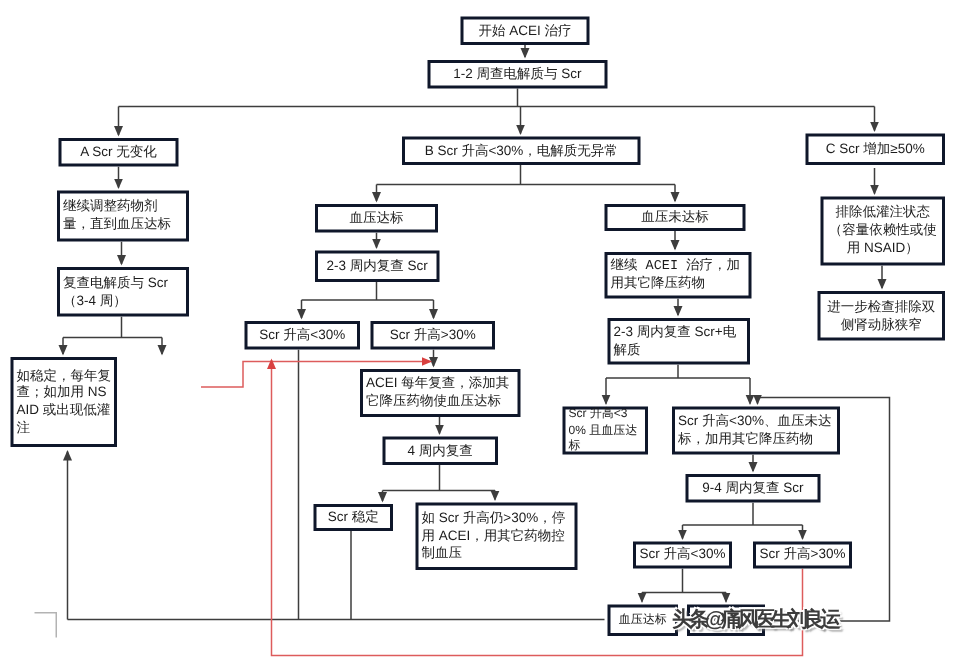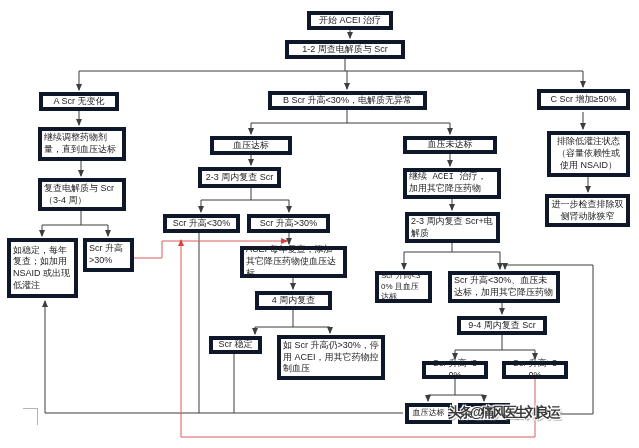--- a/index.html
+++ b/index.html
@@ -4,21 +4,21 @@
 <style>
   html,body{margin:0;padding:0;background:#fff;}
   #canvas{
     position:relative;width:639px;height:448px;background:#ffffff;
     font-family:"Liberation Sans","DejaVu Sans",sans-serif;
     overflow:hidden;
   }
   #edges{position:absolute;left:0;top:0;z-index:1;}
   .node{
     position:absolute;z-index:2;box-sizing:border-box;
-    border:4px solid #0f172a;background:#ffffff;color:#1c1c1c;
+    border:2px solid #0f172a;background:#ffffff;color:#1c1c1c;
     font-size:9px;line-height:1.3;
     display:flex;align-items:center;justify-content:center;
     text-align:center;padding:1px 2px;word-break:break-all;
   }
   .node.left{justify-content:flex-start;text-align:left;}
   .node.tiny{font-size:8px;}
   #watermark{
     position:absolute;z-index:5;left:448px;top:404px;
     font-size:14px;font-weight:bold;letter-spacing:-3px;color:#3c3c3c;
     text-shadow:-1px -1px 0 #fff,1px -1px 0 #fff,-1px 1px 0 #fff,1px 1px 0 #fff,2px 2px 1px rgba(120,120,120,.55);
@@ -101,24 +101,23 @@
   <div class="node" style="left:307px;top:11px;width:86px;height:19px;">开始 ACEI 治疗</div>
   <div class="node" style="left:285px;top:40px;width:120px;height:19px;">1-2 周查电解质与 Scr</div>
 
   <div class="node" style="left:39px;top:92px;width:80px;height:19px;">A Scr 无变化</div>
   <div class="node" style="left:268px;top:91px;width:159px;height:19px;">B Scr 升高&lt;30%，电解质无异常</div>
   <div class="node" style="left:537px;top:89px;width:93px;height:21px;">C Scr 增加≥50%</div>
 
   <div class="node left" style="left:38px;top:127px;width:88px;height:34px;">继续调整药物剂量，直到血压达标</div>
   <div class="node left" style="left:38px;top:178px;width:88px;height:33px;">复查电解质与 Scr（3-4 周）</div>
   <div class="node left" style="left:7px;top:238px;width:71px;height:60px;">如稳定，每年复查；如加用 NSAID 或出现低灌注</div>
-  <div class="node left" style="left:83px;top:238px;width:51px;height:34px;">Scr 升高 &gt;30%</div>
 
   <div class="node" style="left:210px;top:136px;width:82px;height:19px;">血压达标</div>
-  <div class="node" style="left:198px;top:167px;width:83px;height:21px;">2-3 周内复查 Scr</div>
+  <div class="node" style="left:210px;top:167px;width:83px;height:21px;">2-3 周内复查 Scr</div>
   <div class="node" style="left:163px;top:214px;width:77px;height:19px;">Scr 升高&lt;30%</div>
   <div class="node" style="left:247px;top:214px;width:83px;height:19px;">Scr 升高&gt;30%</div>
   <div class="node left" style="left:240px;top:246px;width:107px;height:32px;">ACEI 每年复查，添加其它降压药物使血压达标</div>
   <div class="node" style="left:255px;top:291px;width:77px;height:19px;">4 周内复查</div>
   <div class="node" style="left:209px;top:336px;width:53px;height:18px;">Scr 稳定</div>
   <div class="node left" style="left:277px;top:335px;width:108px;height:45px;">如 Scr 升高仍&gt;30%，停用 ACEI，用其它药物控制血压</div>
 
   <div class="node" style="left:403px;top:136px;width:94px;height:18px;">血压未达标</div>
   <div class="node left" style="left:403px;top:168px;width:98px;height:31px;font-family:Liberation Mono, monospace;">继续 ACEI 治疗，加用其它降压药物</div>
   <div class="node left" style="left:405px;top:212px;width:95px;height:31px;">2-3 周内复查 Scr+电解质</div>

